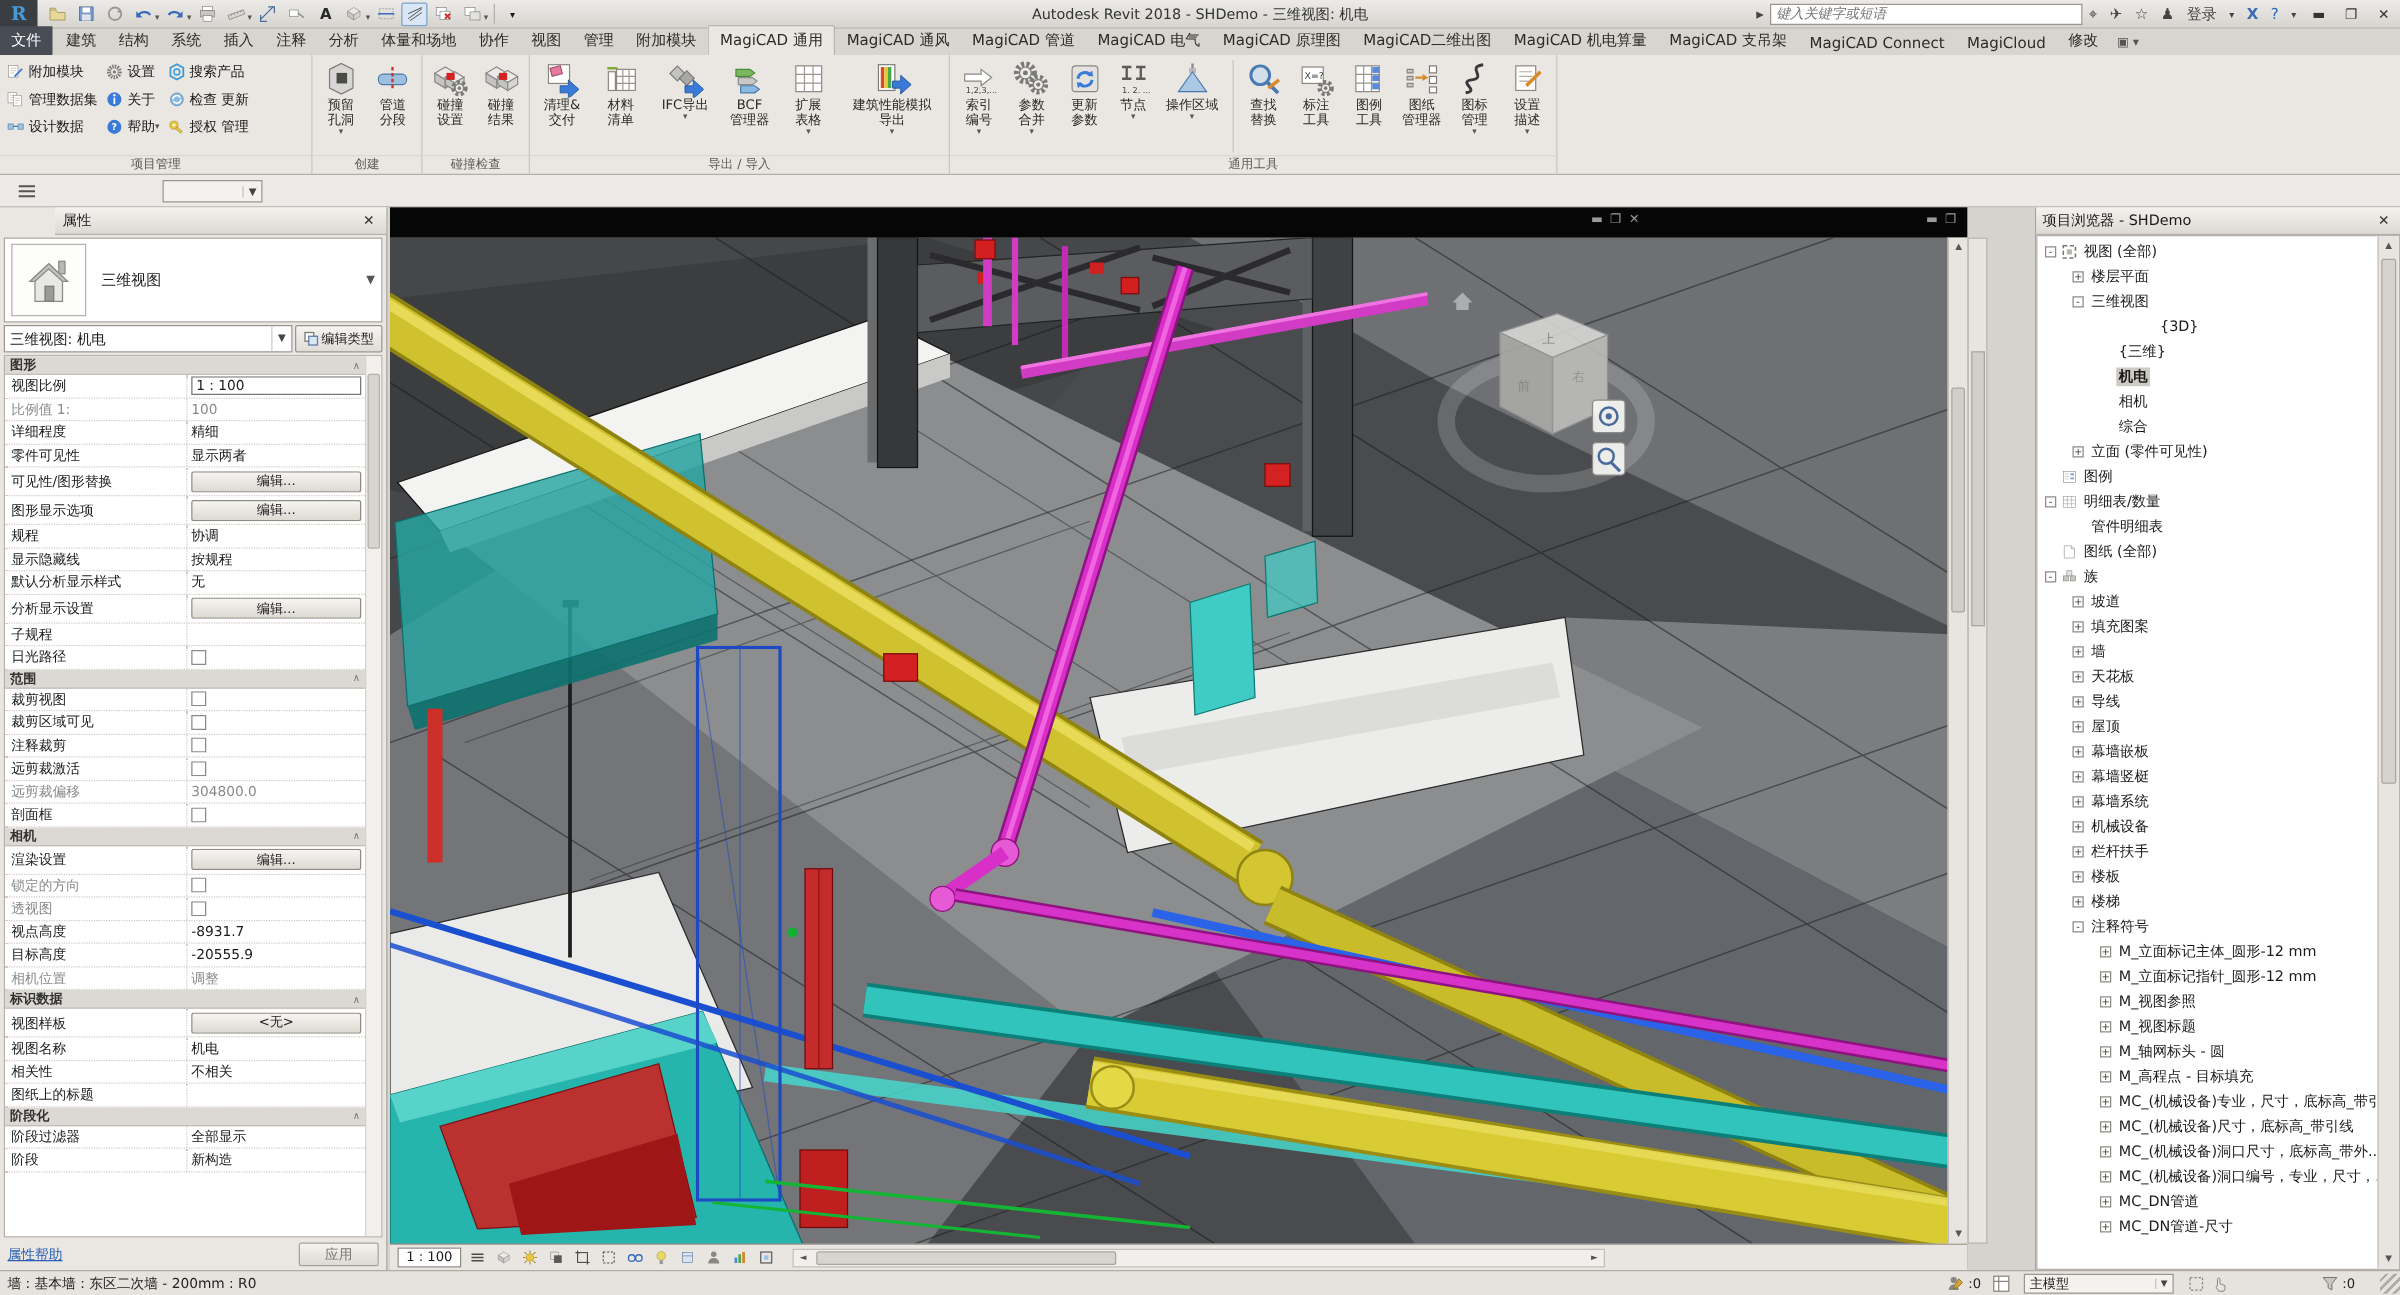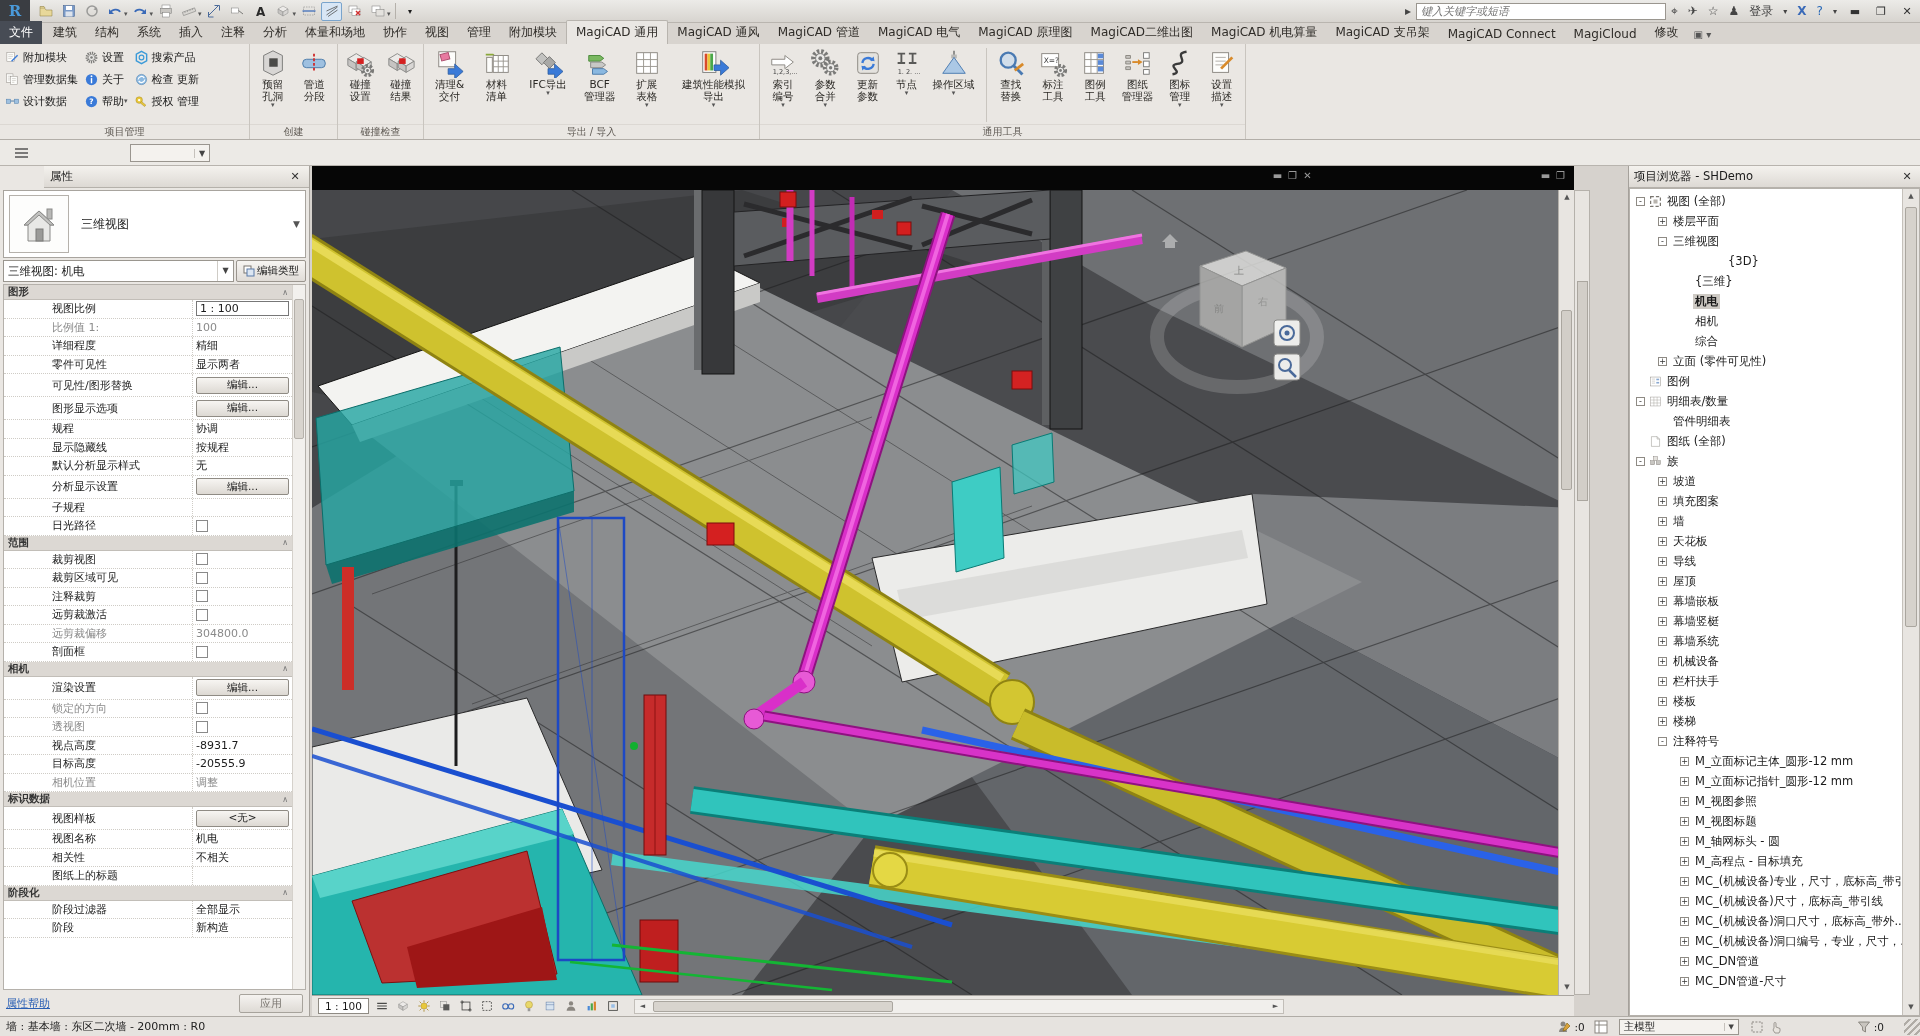--- a/index.html
+++ b/index.html
@@ -65,21 +65,21 @@
   #inst-combo .arrow { margin-left:auto; width:16px; text-align:center; font-size:8px; color:#444; border-left:1px solid #cfccc6; line-height:20px;}
   #edit-type { width:70px; margin-left:2px; background:linear-gradient(#f7f5f2,#e0dcd7); border:1px solid #9a958e; font-size:10.5px;
     display:flex; align-items:center; justify-content:center; gap:2px; border-radius:2px;}
   #pgrid { position:relative; flex:1; margin:0 3px; background:#fff; border:1px solid #b5b1ab; overflow:hidden;padding-left:41px;}
   #pgrid-inner { position:absolute; left:0; top:0; right:13px; }
   .psec { height:15px; background:#dcd8d3; border-bottom:1px solid #c2beb8; display:flex; align-items:center; padding:0 4px;
     font-weight:bold; font-size:10.5px; color:#333;}
   .psec .chev { margin-left:auto; font-size:8px; color:#777; font-weight:normal;}
   .prow { display:flex; align-items:center; height:18.5px; border-bottom:1px dotted #cfccc6; font-size:11px;}
   .prow.hbtn { height:23px; }
-  .prow .plabel { width:146px; padding-left:5px; border-right:1px dotted #cfccc6; align-self:stretch; display:flex; align-items:center; overflow:hidden; white-space:nowrap;margin-left:43px;}
+  .prow .plabel { width:146px; padding-left:5px; border-right:1px dotted #cfccc6; align-self:stretch; display:flex; align-items:center; overflow:hidden; white-space:nowrap;}
   .prow .pvalue { flex:1; padding:0 3px; display:flex; align-items:center; overflow:hidden; white-space:nowrap;}
   .prow .dim { color:#8a8a8a; }
   .pinput { flex:1; border:1px solid #777; background:#fff; height:15px; line-height:14px; padding:0 3px; font-size:11px;}
   .pbtn { flex:1; height:17px; background:linear-gradient(#f7f5f2,#ddd9d3); border:1px solid #8f8b84; border-radius:2px;
     font-size:10.5px; color:#222; display:flex; align-items:center; justify-content:center;}
   .pcheck { width:12px; height:12px; border:1px solid #8a8a8a; background:#fff;}
   #pgrid-scroll { position:absolute; right:0; top:0; bottom:0; width:13px; background:#f2f0ed; border-left:1px solid #d5d1cb;}
   #pgrid-thumb { position:absolute; left:1px; top:14px; width:10px; height:140px; background:#d8d4ce; border:1px solid #b5b1ab; border-radius:2px;}
   #props-bottom { height:26px; display:flex; align-items:center; padding:0 6px;}
   #props-help { color:#2a5fb4; text-decoration:underline; font-size:11px;}
@@ -234,20 +234,21 @@
         <span class="qat-btn">
           <svg width="16" height="16" viewBox="0 0 32 32">
             <rect x="4" y="6" width="16" height="13" fill="#fff" stroke="#7a7a78"></rect>
             <rect x="12" y="13" width="16" height="13" fill="#e4e2de" stroke="#7a7a78"></rect>
           </svg>
         </span>
         <span style="font-size: 7px; color: rgb(85, 85, 85); margin: 6px 1px 0px -2px;">▾</span>
         <span class="qat-sep"></span>
         <span class="qat-btn" style="font-size: 8px;">▾</span>
       </div>
+    <div id="title-text">Autodesk Revit 2018 -    SHDemo - 三维视图: 机电</div>
     <div id="tb-right">
       <span class="tb-ic">▸</span>
       <input id="search-box" placeholder="键入关键字或短语" style="">
       <span class="tb-ic">⌖</span>
       <span class="tb-ic">✈</span>
       <span class="tb-ic">☆</span>
       <span class="tb-ic">♟</span>
       <span class="tb-ic">登录</span>
       <span class="tb-ic" style="font-size:8px;">▾</span>
       <span class="tb-ic" style="color:#3a6ab8;font-weight:bold;">X</span>

